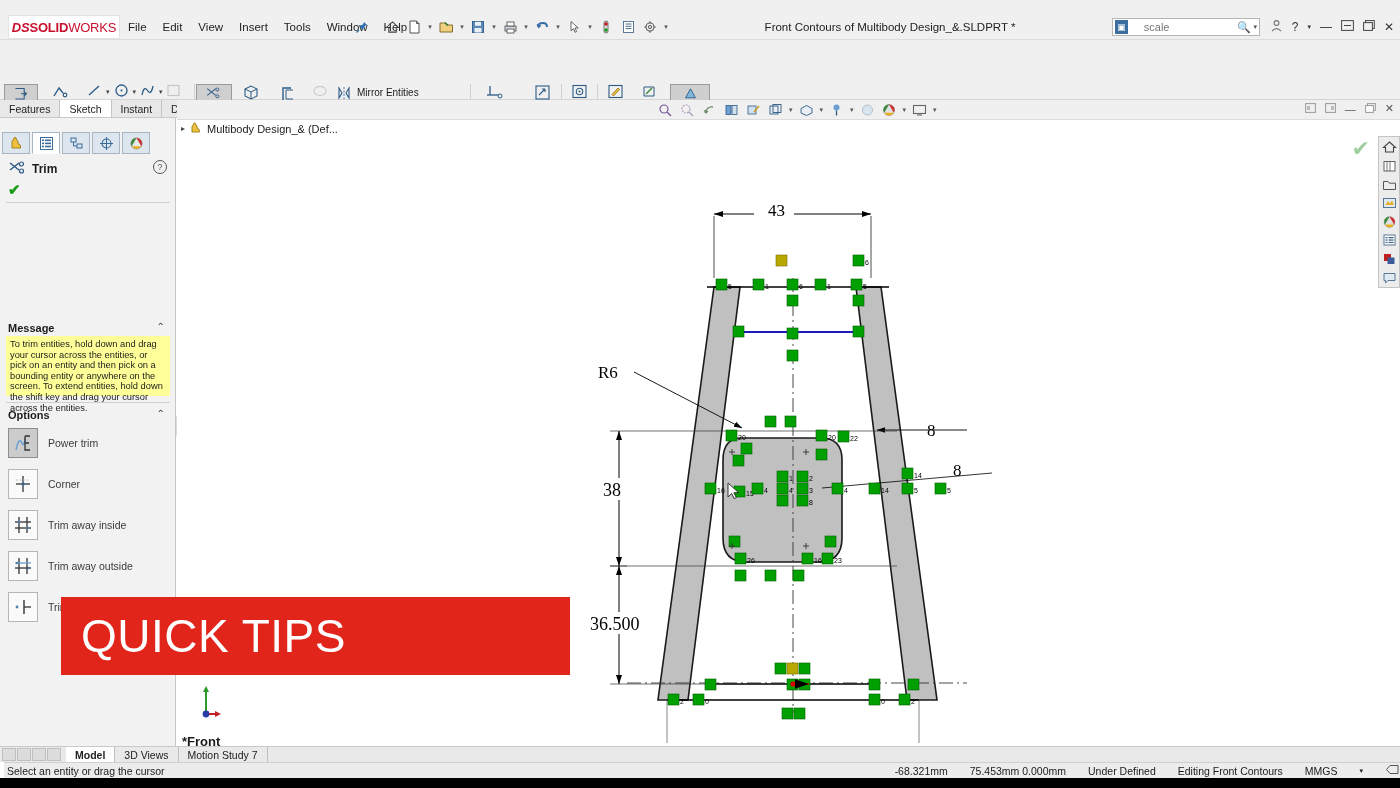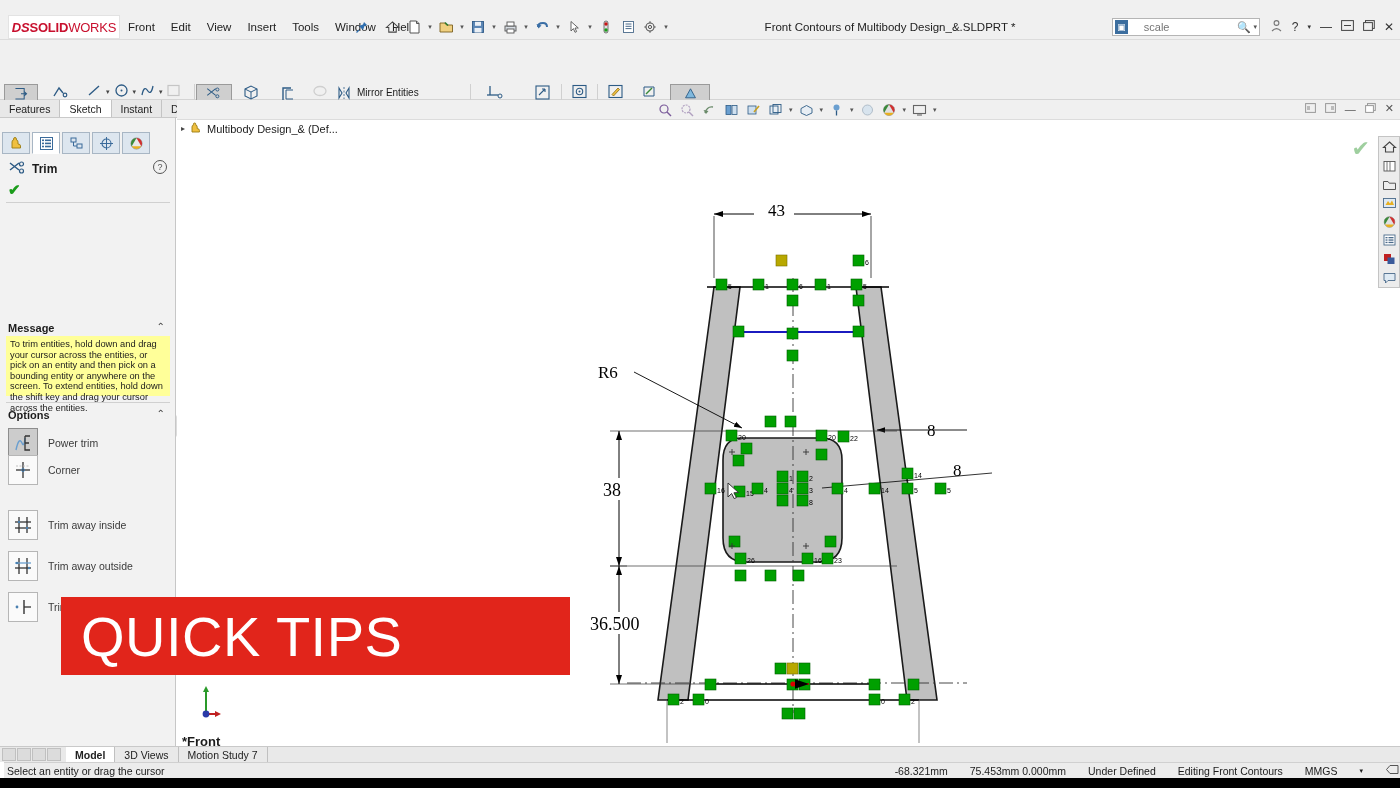--- a/index.html
+++ b/index.html
@@ -151,21 +151,21 @@
     display:flex; flex-direction:column; align-items:center; padding-top:1px; gap:0px;
   }
   .rd { width:20px; height:19px; display:flex; align-items:center; justify-content:center;}
   .greencheck { position:absolute; right:30px; top:136px; font-size:22px; color:#9fcf9f; }
 
   
   .qt-red {
     position:absolute; left:61px; top:597px; width:509px; height:78px;
     background:#e1251b; display:flex; align-items:center;
   }
-  .qt-red span { color:#fff; font-size:56px; font-weight:300; letter-spacing:0.5px; margin-left:20px;}
+  .qt-red span { color:#fff; font-size:46px; font-weight:300; letter-spacing:0.5px; margin-left:20px;}
   .qt-gray {
     position:absolute; left:216px; top:683px; width:354px; height:38px;
     background:#58595b; display:flex; align-items:center; justify-content:flex-end;
   }
   .qt-gray span { color:#fff; font-size:23px; font-weight:300; letter-spacing:0.4px; margin-right:18px;}
 
   .frontlabel { position:absolute; left:182px; top:734px; font-size:13px; font-weight:bold; color:#1b1b1b;}
 
   .dimtext { font-family:"Liberation Serif", serif; }
 </style>
@@ -176,21 +176,21 @@
 
   <div class="titlebar"></div>
 
   <div class="menubar">
     <div class="logo-box">
       <div class="logo-text">
         <span class="ds">DS</span><span>SOLID</span><span class="w">WORKS</span>
       </div>
     </div>
     <div class="menu-items">
-      <span>Front</span>
+      <span>File</span>
       <span>Edit</span>
       <span>View</span>
       <span>Insert</span>
       <span>Tools</span>
       <span>Window</span>
       <span>Help</span>
     </div>
     <div class="pin-icon">
       <svg width="14" height="14" viewBox="0 0 14 14">
           <path d="M9 2 L12 5 L9.5 6 L8 10 L4 6 L8 4.5 Z" fill="#2f6fb0"></path>
@@ -601,21 +601,21 @@
 
     <div class="opt-row" style="top:307px;">
       <span class="opt-btn sel">
         <svg width="22" height="22" viewBox="0 0 22 22">
             <path d="M4 18 Q7 4 10 11 Q12 16 13 6" fill="none" stroke="#6a9fd0" stroke-width="1.4"></path>
             <path d="M13 4 H18 M13 4 V18 H18 M13 11 H17" fill="none" stroke="#333" stroke-width="1.3"></path>
           </svg>
       </span>
       <span class="opt-label">Power trim</span>
     </div>
-    <div class="opt-row" style="top:334px;">
+    <div class="opt-row" style="top:348px;">
       <span class="opt-btn">
         <svg width="22" height="22" viewBox="0 0 22 22">
             <line x1="11" y1="3" x2="11" y2="19" stroke="#333" stroke-width="1.3"></line>
             <line x1="4" y1="11" x2="18" y2="11" stroke="#333" stroke-width="1.3"></line>
             <line x1="4" y1="7" x2="18" y2="7" stroke="#bbb" stroke-width="0.9" stroke-dasharray="2,1.5"></line>
             <circle cx="11" cy="11" r="1.5" fill="none" stroke="#4a80b0" stroke-width="1"></circle>
           </svg>
       </span>
       <span class="opt-label">Corner</span>
     </div>

